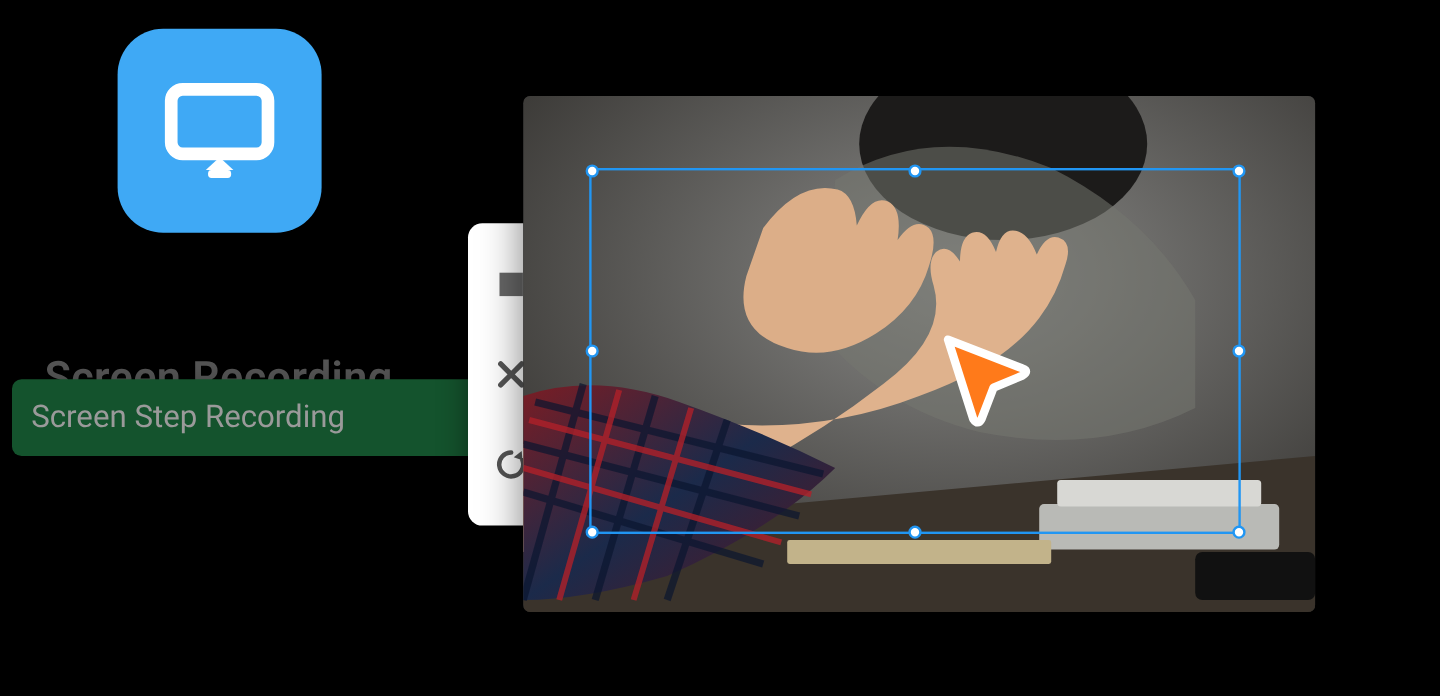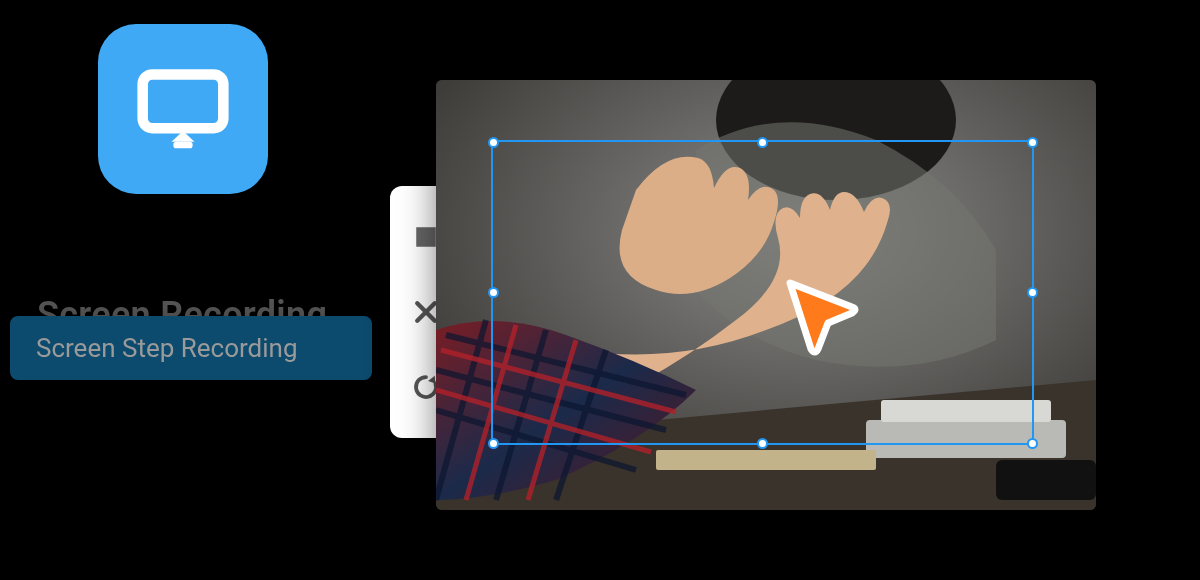--- a/index.html
+++ b/index.html
@@ -34,28 +34,28 @@
     font-size: 36px;
     font-weight: 600;
     color: #555;
     letter-spacing: 0.3px;
     margin-top: 24px;
   }
   .option-card {
     position: absolute;
     left: 10px;
     top: 316px;
-    width: 362px;
+    width: 426px;
     height: 64px;
-    background: #0c4a6e;
+    background: #14532d;
     border-radius: 8px;
     box-shadow: 0 12px 30px rgba(0,0,0,0.45);
     display: flex;
     align-items: center;
-    padding-left: 26px;
+    padding-left: 16px;
     font-size: 26px;
     color: #9a9a9a;
   }
 
   
   .toolbar {
     position: absolute;
     left: 390px;
     top: 186px;
     width: 72px;

